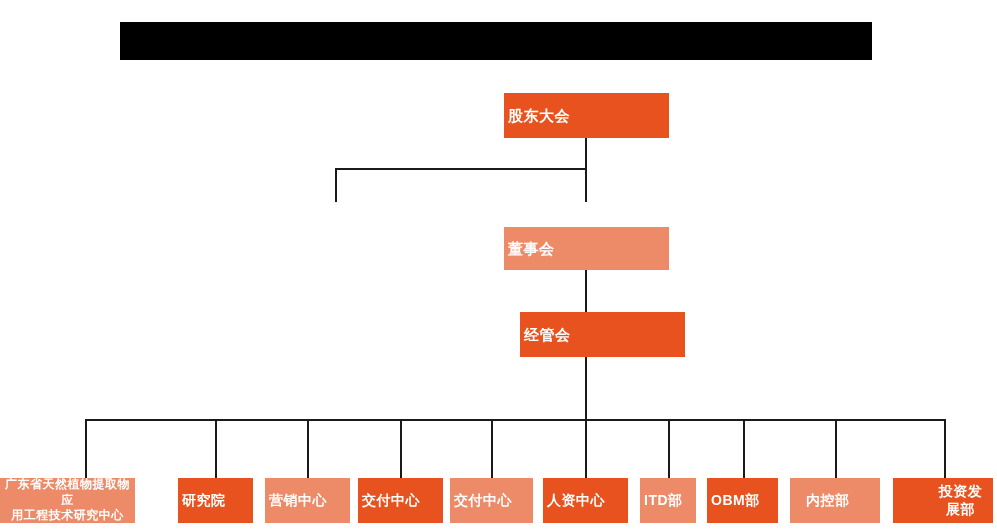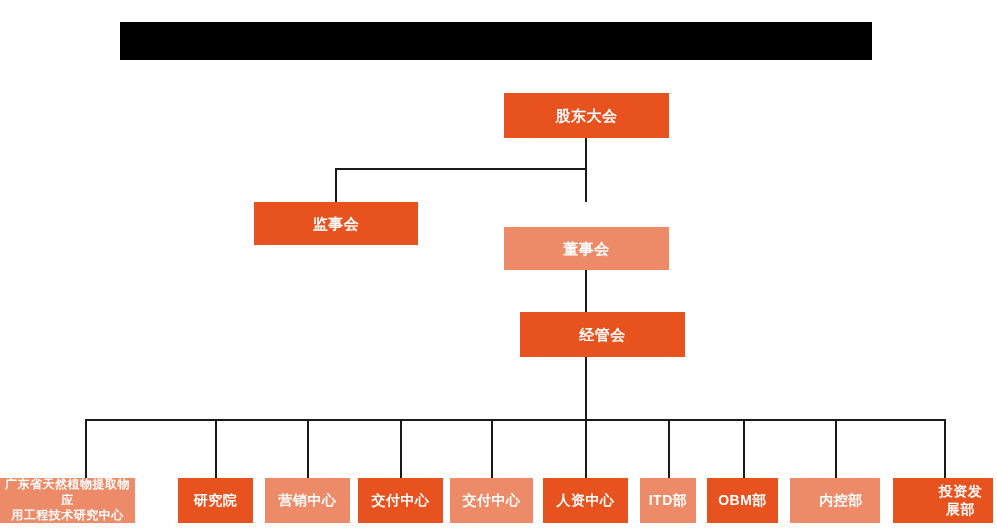--- a/index.html
+++ b/index.html
@@ -41,21 +41,20 @@
     background: #1a1a1a;
   }
   .vline { width: 2px; }
   .hline { height: 2px; }
   
   .node {
     position: absolute;
     box-sizing: border-box;
     display: flex;
     align-items: center;
-    justify-content: center;
     text-align: center;
     color: #ffffff;
     font-weight: bold;
     letter-spacing: 0.5px;
     padding: 2px 4px;
     user-select: none;
   }
   .node.dark  { background: #e8521e; }
   .node.light { background: #ed8a68; }
   .node .label {
@@ -98,23 +97,20 @@
   <div class="line vline" style="left:585px; top:419px; height:59px;"></div>
   <div class="line vline" style="left:668px; top:419px; height:59px;"></div>
   <div class="line vline" style="left:743px; top:419px; height:59px;"></div>
   <div class="line vline" style="left:835px; top:419px; height:59px;"></div>
   <div class="line vline" style="left:944px; top:419px; height:59px;"></div>
 
   <div class="node dark n-top" style="left:504px; top:93px; width:165px; height:45px;">
     <span class="label">股东大会</span>
   </div>
 
-  <div class="node dark n-mid" style="left:254px; top:202px; width:164px; height:43px;">
-    <span class="label">监事会</span>
-  </div>
   <div class="node light n-mid" style="left:504px; top:202px; width:165px; height:43px;margin-top:25px;">
     <span class="label">董事会</span>
   </div>
 
   <div class="node dark n-mid" style="left:520px; top:312px; width:165px; height:45px;">
     <span class="label">经管会</span>
   </div>
 
   <div class="node light n-leaf-sm" style="left:0px; top:478px; width:135px; height:45px;">
     <span class="label">广东省天然植物提取物应

